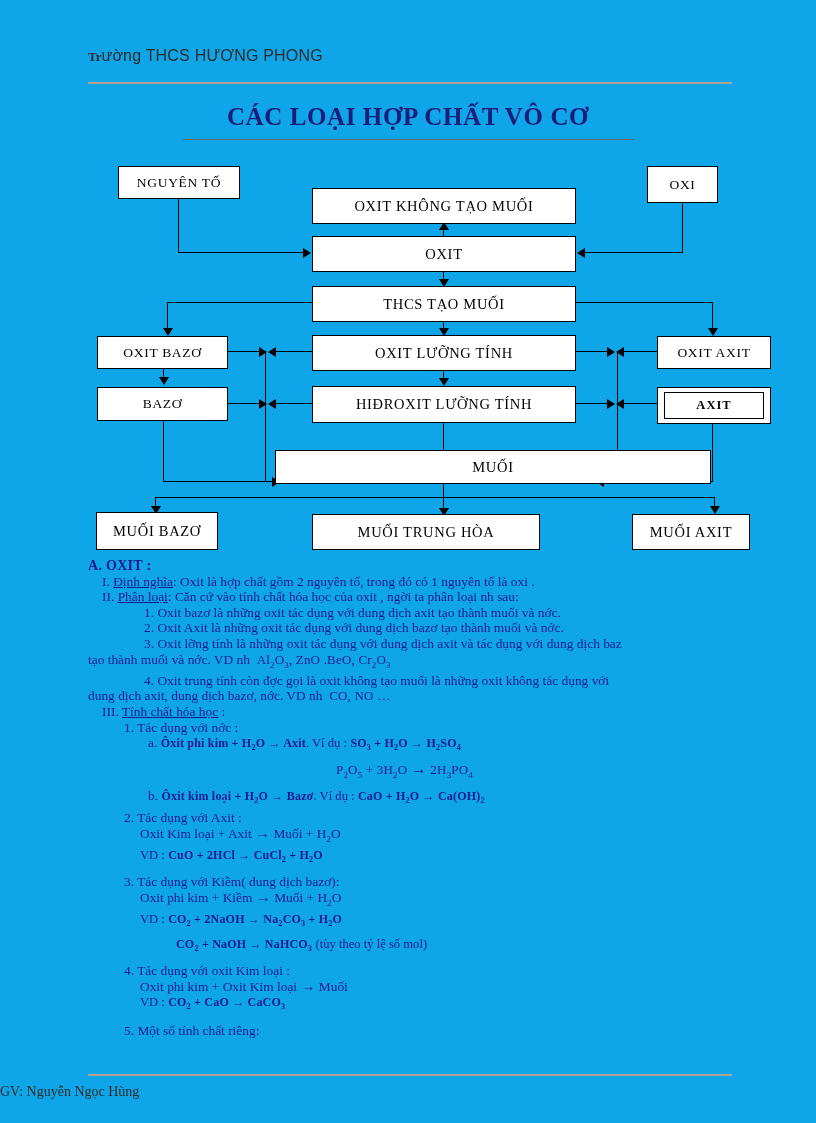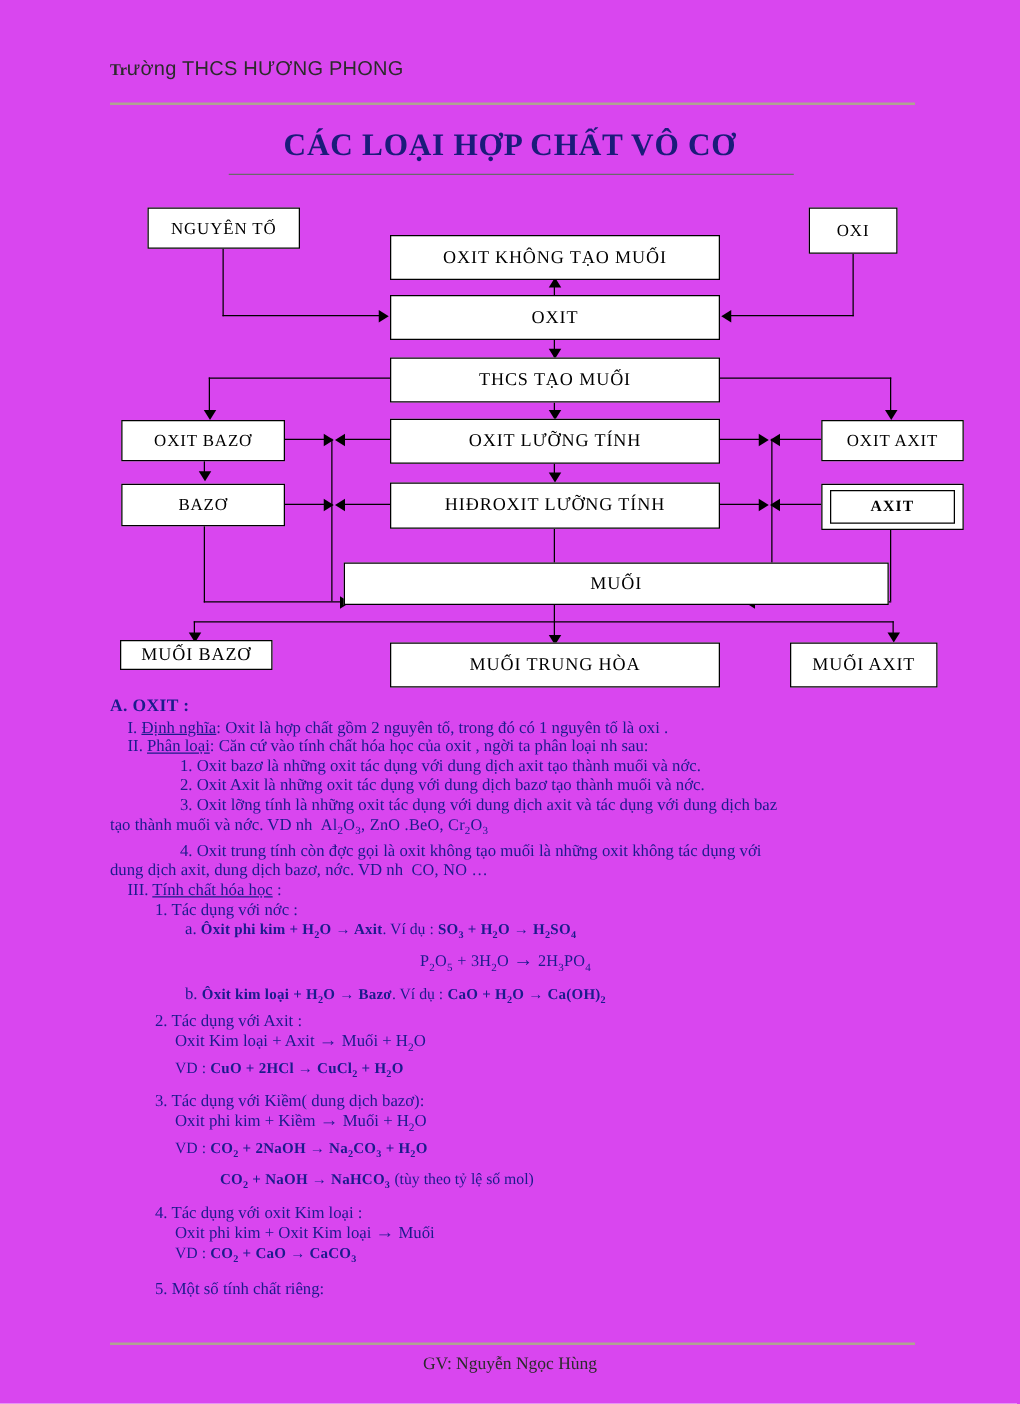--- a/index.html
+++ b/index.html
@@ -7,21 +7,21 @@
     padding: 0;
     background: #ffffff;
   }
   body {
     font-family: "Liberation Serif", "DejaVu Serif", serif;
   }
   #page {
     position: relative;
     width: 816px;
     height: 1123px;
-    background: #d946ef;
+    background: #0ea5e9;
     overflow: hidden;
   }
 
   
   #header-text {
     position: absolute;
     left: 88px;
     top: 47px;
     font-family: "Liberation Sans", "DejaVu Sans", sans-serif;
     font-size: 16px;
@@ -155,21 +155,20 @@
     font-size: 12.6px;
   }
   sub { font-size: .68em; }
 
   
   #footer-text {
     position: absolute;
     left: 0;
     top: 1084px;
     width: 816px;
-    text-align: center;
     font-family: "Liberation Serif", "DejaVu Serif", serif;
     font-size: 14px;
     color: #2b2b2b;
   }
 </style>
 </head>
 <body>
 
 <div id="page">
 
@@ -273,23 +272,23 @@
     <div class="dbox" style="left:97px; top:387px; width:131px; height:34px;">BAZƠ</div>
 
     <div class="dbox big" style="left:312px; top:386px; width:264px; height:37px;">HIĐROXIT LƯỠNG   TÍNH</div>
 
     <div class="dbox inner-wrap" style="left:657px; top:387px; width:114px; height:37px;">
       <div class="inner">AXIT</div>
     </div>
 
     <div class="dbox big" style="left:275px; top:450px; width:436px; height:34px;">MUỐI</div>
 
-    <div class="dbox big" style="left:96px; top:512px; width:122px; height:24px;">MUỐI BAZƠ</div>
-
-    <div class="dbox big" style="left:312px; top:514px; width:264px; height:36px;">MUỐI TRUNG HÒA</div>
+    <div class="dbox big" style="left:96px; top:512px; width:122px; height:38px;">MUỐI BAZƠ</div>
+
+    <div class="dbox big" style="left:312px; top:514px; width:228px; height:36px;">MUỐI TRUNG HÒA</div>
 
     <div class="dbox big" style="left:632px; top:514px; width:118px; height:36px;">MUỐI AXIT</div>
   </div>
 
   <div id="body-text">
 
     <div class="ln-row sec-head">A. OXIT :</div>
 
     <div class="ln-row ind1"><span>I. </span><span class="u">Định nghĩa</span><span>: Oxit là hợp chất gồm 2 nguyên tố, trong đó có 1 nguyên tố là oxi .</span></div>
 

